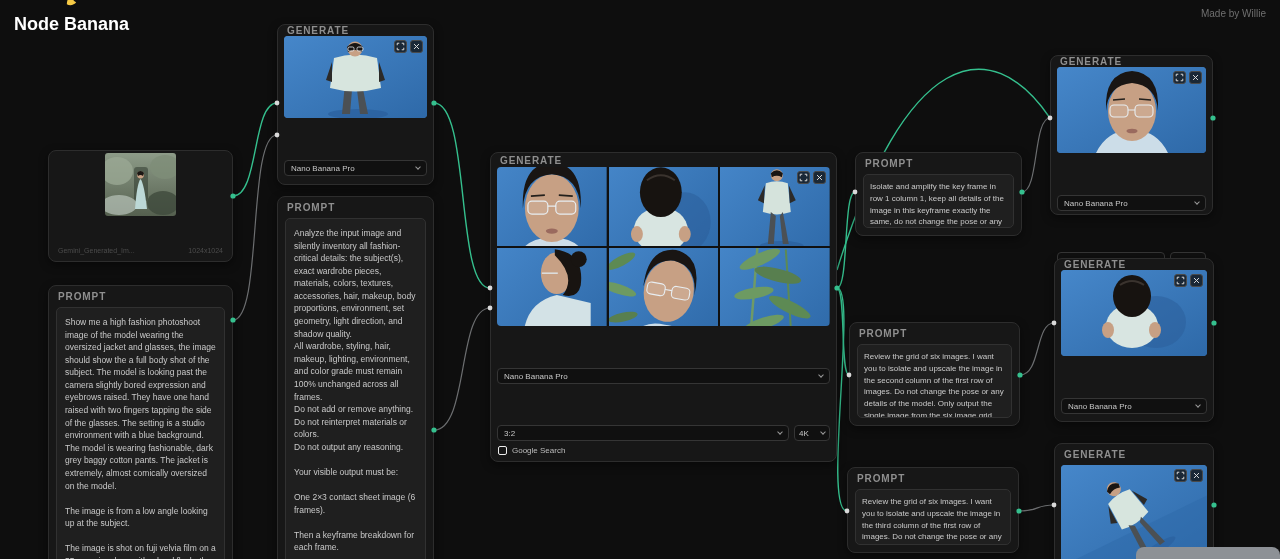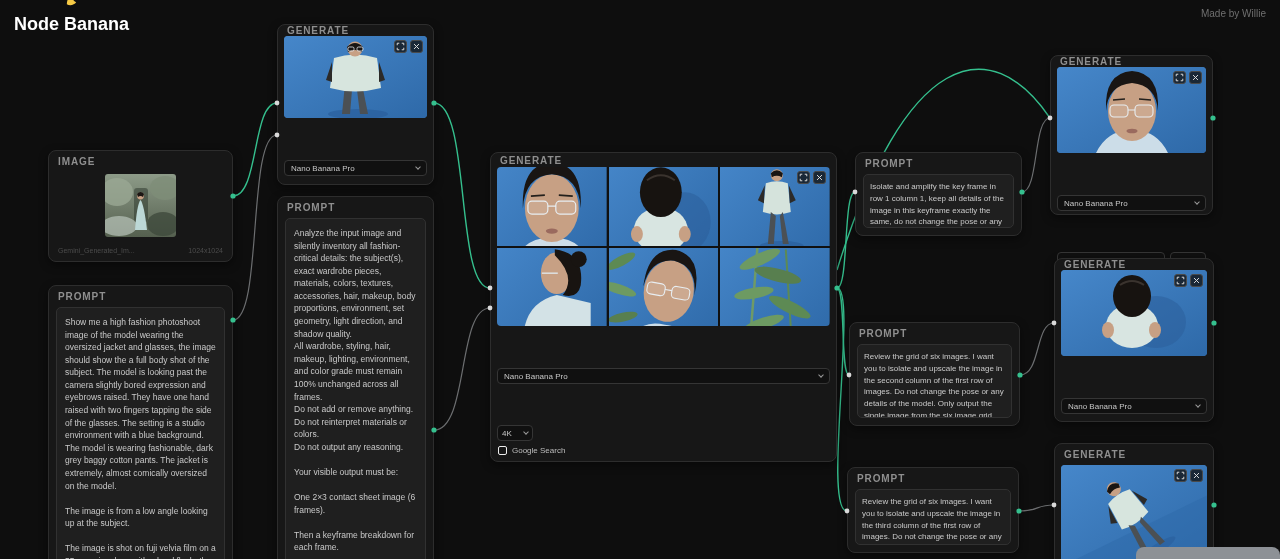--- a/index.html
+++ b/index.html
@@ -69,21 +69,20 @@
     <div class="brand">
       <svg width="15" height="15" viewBox="0 0 16 16">
           <path d="M3 13 C3 8 6 3 10 2 C8 6 9 9 13 11 C11 14 6 15 3 13 Z" fill="#f6c945"></path>
         </svg>
       <span>Node Banana</span>
     </div>
     <div class="credit">Made by Willie</div>
   </header>
 
   <div class="node" style="left:48px;top:150px;width:185px;height:112px;">
-    <div class="node-header">IMAGE</div>
     <div class="thumb-wrap">
       <div class="thumb">
         <svg viewBox="0 0 71 63" preserveAspectRatio="xMidYMid slice" style="width:100%;height:100%;display:block">
           <rect width="71" height="63" fill="url(#bgGarden)"></rect>
           <ellipse cx="12" cy="18" rx="16" ry="14" fill="#9aa893" opacity=".8"></ellipse>
           <ellipse cx="60" cy="14" rx="15" ry="12" fill="#7e8d78" opacity=".8"></ellipse>
           <ellipse cx="14" cy="52" rx="18" ry="10" fill="#b9c4bb" opacity=".7"></ellipse>
           <ellipse cx="58" cy="50" rx="16" ry="12" fill="#3f4a3c" opacity=".8"></ellipse>
           <rect x="29" y="14" width="14" height="34" rx="3" fill="#2f3a30" opacity=".55"></rect>
           <path d="M30 56 Q32 30 35.5 26 Q39 30 42 56 Z" fill="#bcd8d6"></path>
@@ -270,20 +269,24 @@
             </svg>
           </div>
       </div>
     </div>
     <div class="controls">
       <div class="select">
           <span>Nano Banana Pro</span>
           <span class="chev"></span>
         </div>
       <div class="row">
+        <div class="select grow">
+            <span>3:2</span>
+            <span class="chev"></span>
+          </div>
         <div class="select small">
             <span>4K</span>
             <span class="chev"></span>
           </div>
       </div>
       <div class="cb-row">
           <span class="cb"></span>
           <span>Google Search</span>
         </div>
     </div>

